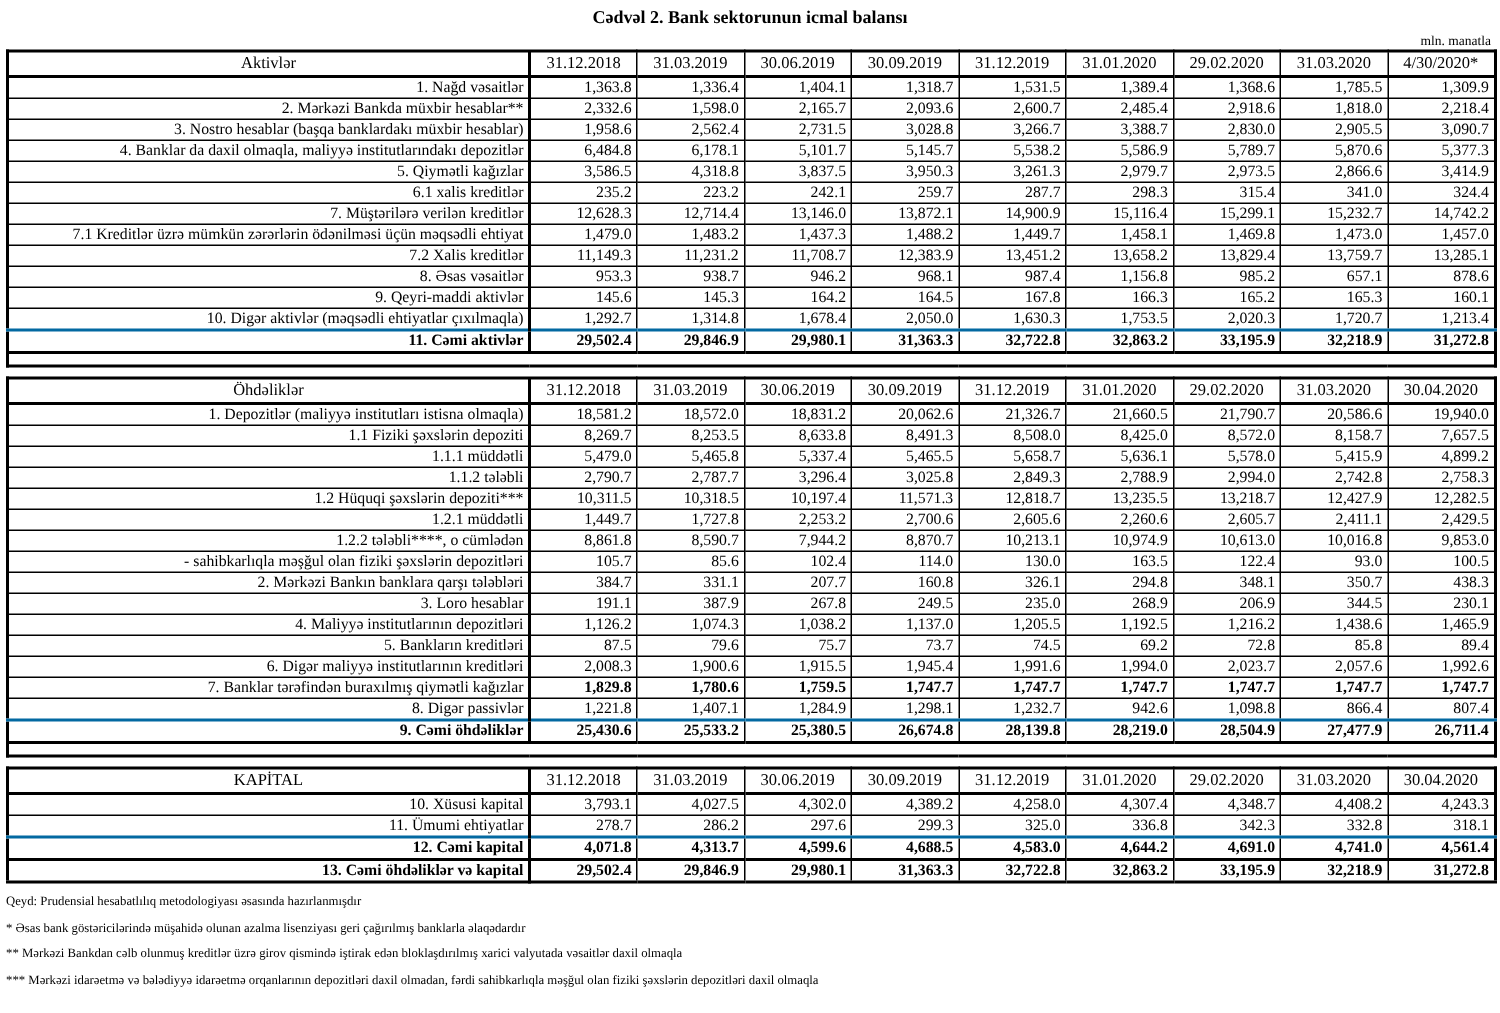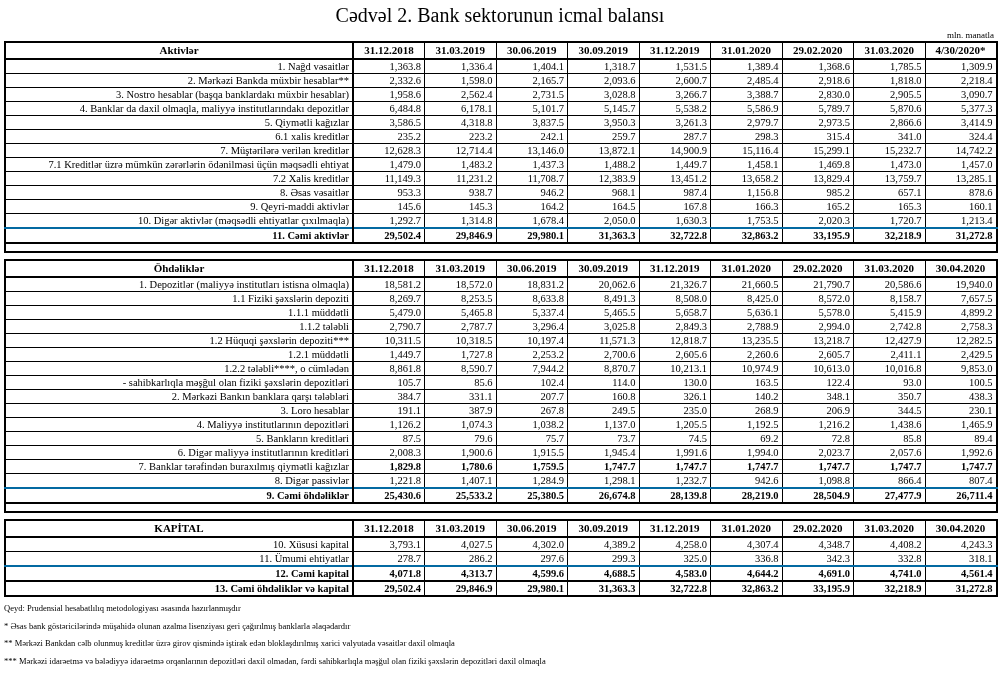--- a/index.html
+++ b/index.html
@@ -3,38 +3,38 @@
 <meta charset="utf-8">
 <style>
   html,body { margin:0; padding:0; background:#fff; }
   .page {
     width:1000px; height:675px; box-sizing:border-box;
     background:#fff; color:#000;
     font-family:"Liberation Serif", serif;
     padding:3px 4px 0 4px; overflow:hidden;
   }
   .title {
-    font-size:20px; font-weight:normal; text-align:center;
+    font-size:12px; font-weight:bold; text-align:center;
     margin:1px 0 3px 0;
   }
   .unit-note { text-align:right; font-size:9px; padding-right:2px; margin-bottom:1px; }
 
   table.balance {
     border-collapse:collapse; table-layout:fixed;
     width:992px; margin:0 0 6px 0;
     border:2px solid #000;
   }
   table.balance th, table.balance td {
     border:1px solid #000;
     font-size:10.5px; line-height:1.1;
     height:13px; padding:0 3px;
     overflow:hidden; white-space:nowrap;
   }
   table.balance thead th {
-    font-weight:bold; text-align:center; font-size:11px;
+    font-weight:normal; text-align:center; font-size:11px;
     height:15px; border-bottom:2px solid #000;
   }
   td.lbl { text-align:right; }
   td.num { text-align:right; }
   .label-col { border-right:2px solid #000 !important; }
   .ind1 { padding-left:13px !important; }
   .ind2 { padding-left:24px !important; }
   tr.total td { font-weight:bold; border-top:2px solid #0369a1; border-bottom:2px solid #000; }
   tr.vbold td.num { font-weight:bold; }
   tr.sep td { height:7px; border-bottom:1px solid #000; }
@@ -362,21 +362,21 @@
             <td class="num">93.0</td>
             <td class="num">100.5</td>
           </tr>
           <tr>
             <td class="lbl label-col">2. Mərkəzi Bankın banklara qarşı tələbləri</td>
             <td class="num">384.7</td>
             <td class="num">331.1</td>
             <td class="num">207.7</td>
             <td class="num">160.8</td>
             <td class="num">326.1</td>
-            <td class="num">140.2</td>
+            <td class="num">294.8</td>
             <td class="num">348.1</td>
             <td class="num">350.7</td>
             <td class="num">438.3</td>
           </tr>
           <tr>
             <td class="lbl label-col">3. Loro hesablar</td>
             <td class="num">191.1</td>
             <td class="num">387.9</td>
             <td class="num">267.8</td>
             <td class="num">249.5</td>

